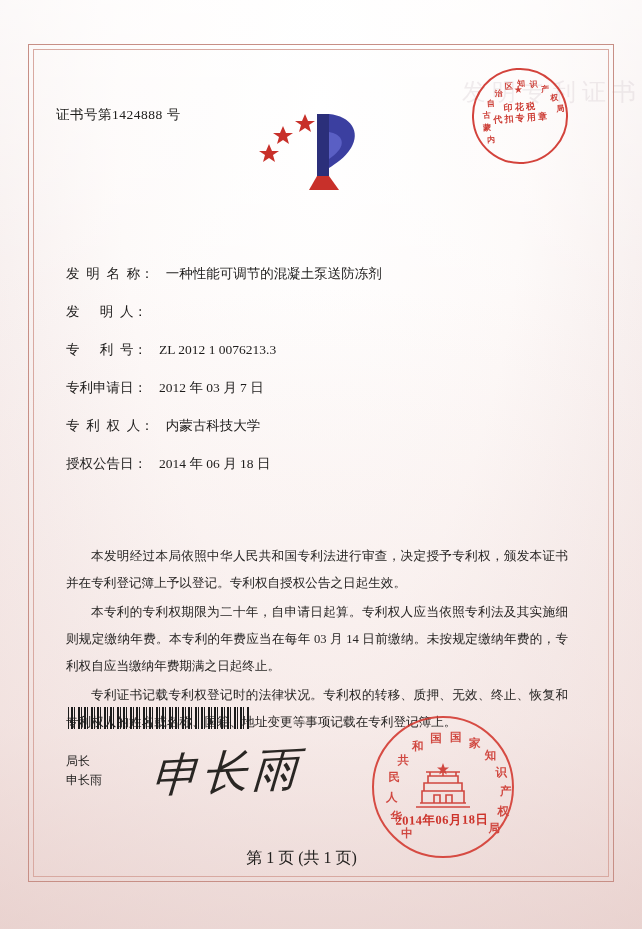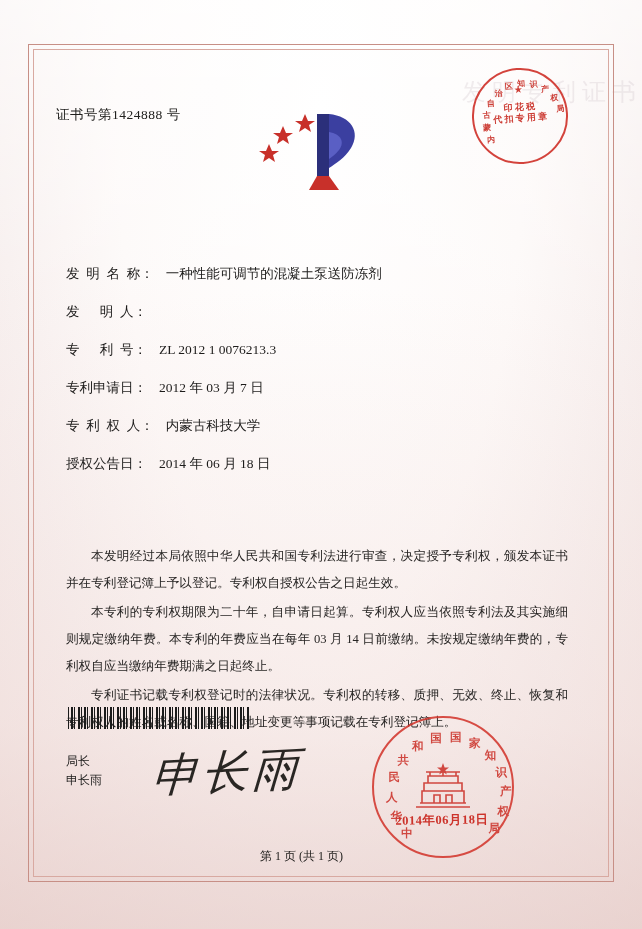--- a/index.html
+++ b/index.html
@@ -258,21 +258,21 @@
     letter-spacing: 0.5px;
     transform: rotate(-1deg);
   }
 
   .page-footer {
     position: absolute;
     left: 0;
     top: 848px;
     width: 603px;
     text-align: center;
-    font-size: 12px;
+    font-size: 16px;
     color: #23211f;
   }
 </style>
 </head>
 <body>
 
 <div class="page">
   <div class="paper-tint"></div>
 
   <div class="ghost">发明专利证书</div>

